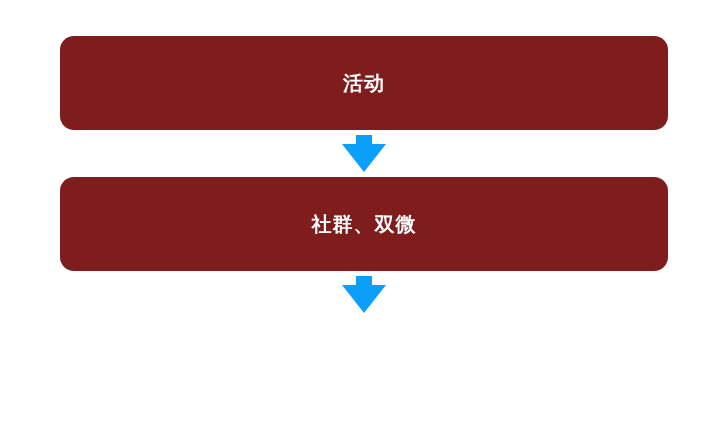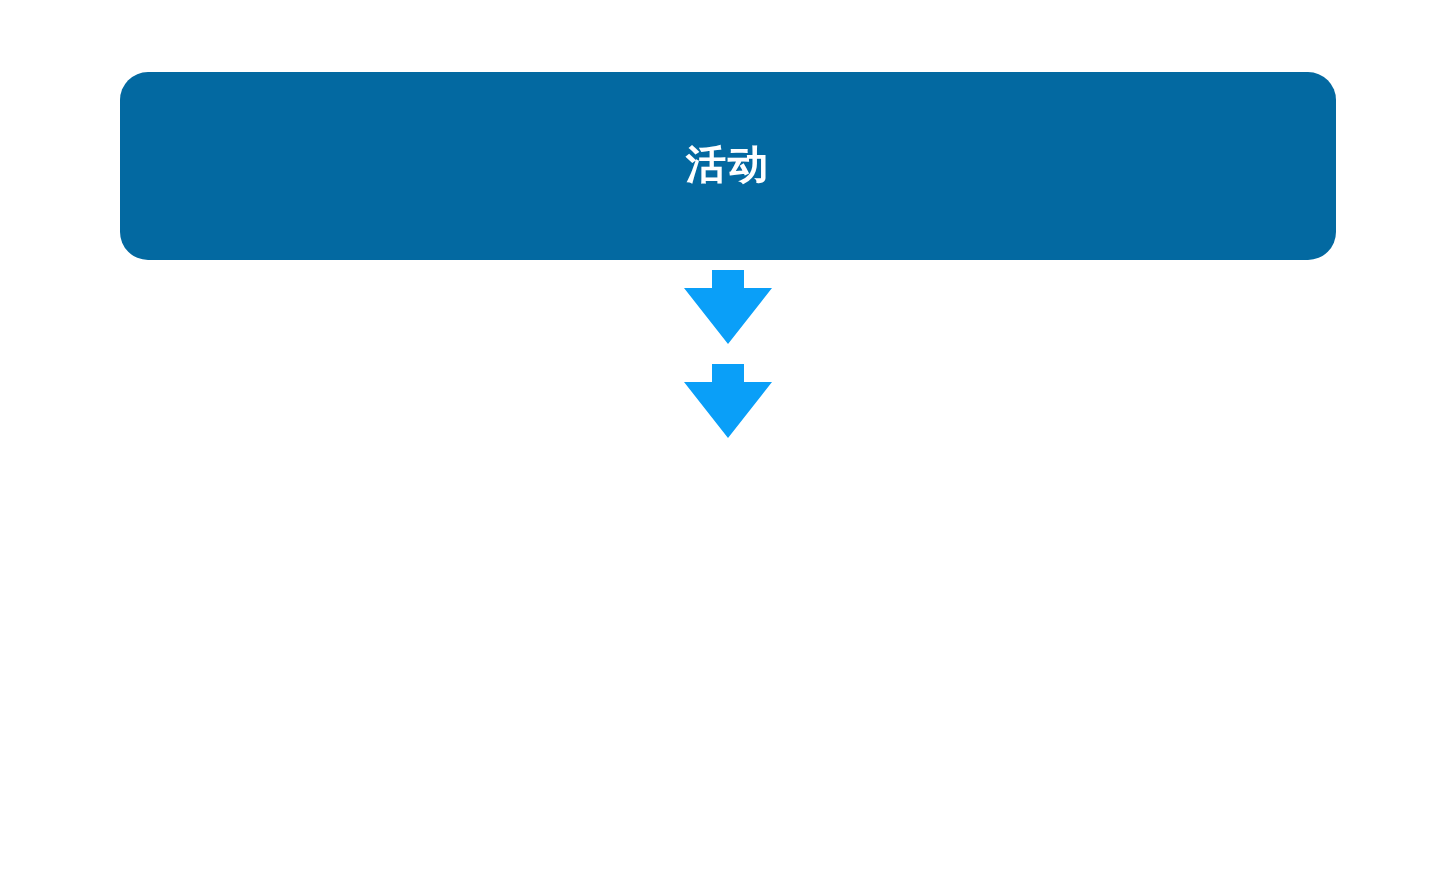--- a/index.html
+++ b/index.html
@@ -16,21 +16,21 @@
     font-family: "Liberation Sans", "DejaVu Sans", sans-serif;
     display: flex;
     flex-direction: column;
     align-items: center;
     padding-top: 36px;
     box-sizing: border-box;
   }
   .flow-box {
     width: 608px;
     height: 94px;
-    background: #0369a1;
+    background: #7f1d1d;
     border-radius: 14px;
     display: flex;
     align-items: center;
     justify-content: center;
     flex: 0 0 auto;
   }
   .flow-box .label {
     color: #ffffff;
     font-size: 20px;
     font-weight: bold;
@@ -57,20 +57,23 @@
   <div class="flow-box">
     <span class="label">活动</span>
   </div>
 
   <div class="arrow-wrap">
     <svg width="44" height="37" viewBox="0 0 44 37" aria-hidden="true">
       <polygon points="14,0 30,0 30,9 44,9 22,37 0,9 14,9" fill="#0a9ff8"></polygon>
     </svg>
   </div>
 
+  <div class="flow-box">
+    <span class="label">社群、双微</span>
+  </div>
 
   <div class="arrow-wrap">
     <svg width="44" height="37" viewBox="0 0 44 37" aria-hidden="true">
       <polygon points="14,0 30,0 30,9 44,9 22,37 0,9 14,9" fill="#0a9ff8"></polygon>
     </svg>
   </div>
 
 
 </div>
 

